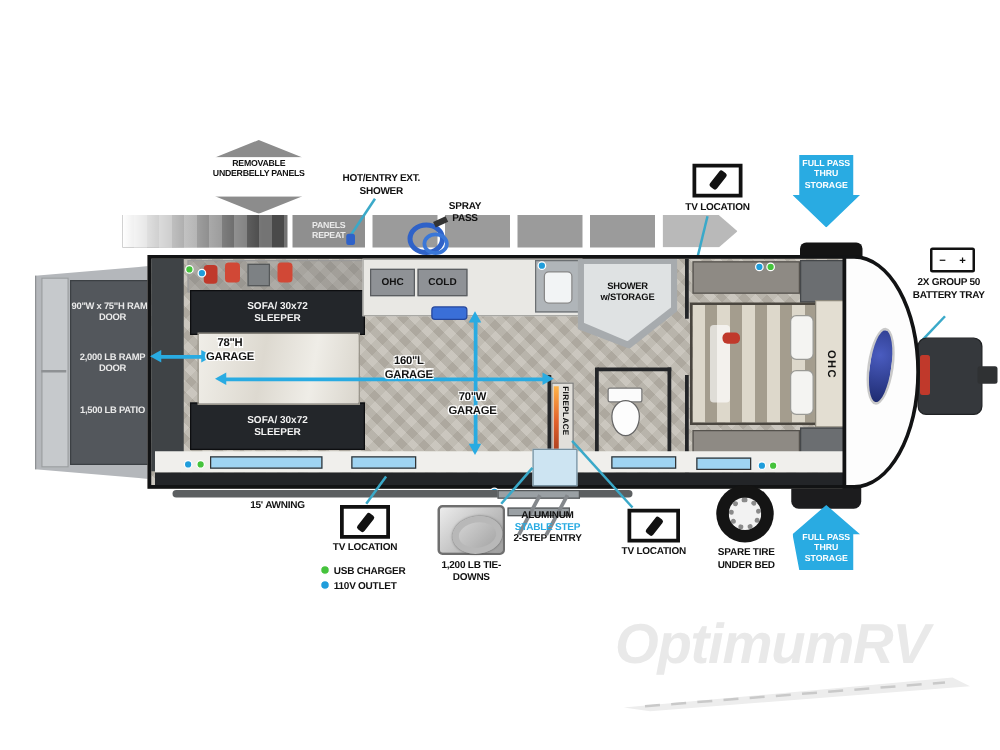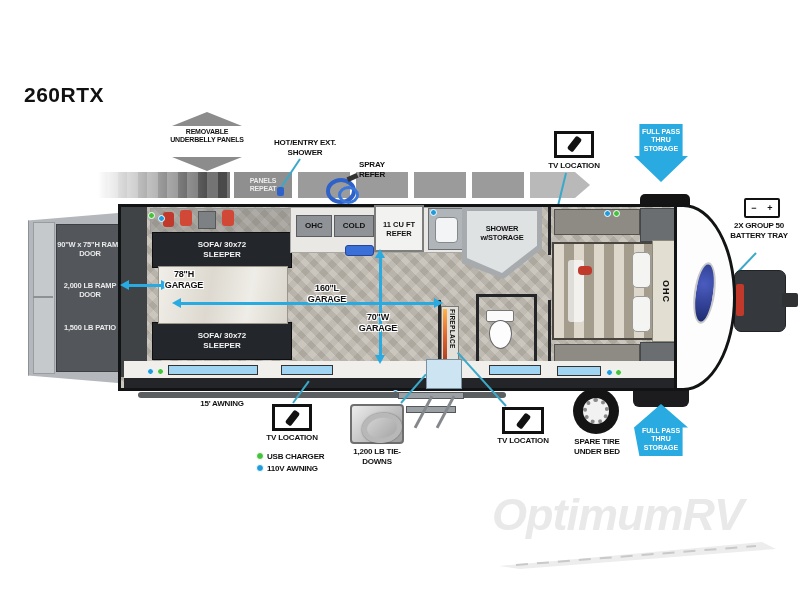--- a/index.html
+++ b/index.html
@@ -40,42 +40,41 @@
   .floor{background:#bdb8ae;
     background-image:repeating-linear-gradient(45deg,rgba(255,255,255,.14) 0 6px,rgba(0,0,0,.05) 6px 12px),
                      repeating-linear-gradient(-45deg,rgba(255,255,255,.08) 0 7px,rgba(0,0,0,.04) 7px 14px);}
   .vtext{writing-mode:vertical-rl;}
 </style>
 </head>
 <body>
 
 <div id="canvas">
 
-  <div class="lbl" style="left:24px;top:82px;font-size:21px;letter-spacing:.5px;font-weight:600;width:120px;text-align:left;">260RTX</div>
 
   <div class="tri-up" style="left:172px;top:112px;width:70px;height:14px;"></div>
   <div class="lbl" style="left:168px;top:128px;width:78px;font-size:7px;">REMOVABLE UNDERBELLY PANELS</div>
   <div class="tri-down" style="left:172px;top:157px;width:70px;height:14px;"></div>
 
   <div class="panelbox" style="left:98px;width:132px;background:repeating-linear-gradient(90deg,#4a4a4a 0 9px,#747474 9px 20px);"></div>
   <div class="abs" style="left:98px;top:172px;width:132px;height:26px;background:linear-gradient(90deg,#fff 0%,rgba(255,255,255,0) 85%);"></div>
   <div class="panelbox" style="left:234px;width:58px;background:#8f8f8f;">
     <div class="lbl wtext" style="left:3px;top:5px;width:52px;font-size:7px;color:#ebebeb;">PANELS REPEAT</div>
   </div>
   <div class="panelbox" style="left:298px;width:52px;"></div>
   <div class="panelbox" style="left:356px;width:52px;"></div>
   <div class="panelbox" style="left:414px;width:52px;"></div>
   <div class="panelbox" style="left:472px;width:52px;"></div>
   <div class="panelbox" style="left:530px;width:60px;background:#b9b9b9;clip-path:polygon(0 0,75% 0,100% 50%,75% 100%,0 100%);"></div>
 
   <div class="lbl" style="left:272px;top:138px;width:66px;">HOT/ENTRY EXT. SHOWER</div>
   <div class="leader" style="left:300px;top:158px;width:36px;transform:rotate(123.7deg);"></div>
   <div class="abs" style="left:277px;top:187px;width:7px;height:9px;background:#2f62c8;border-radius:2px;"></div>
 
-  <div class="lbl" style="left:349px;top:160px;width:46px;">SPRAY REFER</div>
+  <div class="lbl" style="left:349px;top:160px;width:46px;">SPRAY PASS</div>
   <div class="abs" style="left:326px;top:178px;width:22px;height:18px;border:4px solid #2f62c8;border-radius:50%;"></div>
   <div class="abs" style="left:338px;top:186px;width:15px;height:12px;border:3px solid #3a77d8;border-radius:50%;"></div>
   <div class="abs" style="left:347px;top:175px;width:11px;height:5px;background:#333;transform:rotate(-25deg);"></div>
 
   <div class="tvicon" style="left:554px;top:131px;width:40px;height:27px;">
     <div class="remote" style="left:14px;top:2px;"></div>
   </div>
   <div class="lbl" style="left:540px;top:161px;width:68px;">TV LOCATION</div>
   <div class="leader" style="left:566px;top:172px;width:80px;transform:rotate(103.7deg);"></div>
 
@@ -133,24 +132,20 @@
   <div class="abs" style="left:290px;top:207px;width:174px;height:44px;background:#e9e8e4;border:1px solid #a8a8a4;"></div>
   <div class="abs" style="left:296px;top:215px;width:34px;height:20px;background:#8f9296;border:1px solid #5b5e61;
               display:flex;align-items:center;justify-content:center;">
     <span style="font:bold 8px/1 'Liberation Sans',sans-serif;color:#111;">OHC</span>
   </div>
   <div class="abs" style="left:334px;top:215px;width:38px;height:20px;background:#8f9296;border:1px solid #5b5e61;
               display:flex;align-items:center;justify-content:center;">
     <span style="font:bold 8px/1 'Liberation Sans',sans-serif;color:#111;">COLD</span>
   </div>
   <div class="abs" style="left:345px;top:245px;width:27px;height:9px;background:#3a6fd8;border-radius:3px;border:1px solid #24459a;"></div>
-  <div class="abs" style="left:374px;top:205px;width:50px;height:47px;background:#f2f2f0;border:2px solid #7e7e7c;box-sizing:border-box;
-              display:flex;align-items:center;justify-content:center;">
-    <span style="font:bold 7.5px/1.2 'Liberation Sans',sans-serif;color:#111;text-align:center;width:40px;">11 CU FT REFER</span>
-  </div>
   <div class="abs" style="left:428px;top:208px;width:34px;height:40px;background:#b0b5b9;border:1px solid #6b6f72;">
     <div class="abs" style="left:6px;top:8px;width:21px;height:24px;background:#f2f4f5;border:1px solid #888;border-radius:4px;"></div>
   </div>
 
   <div class="abs" style="left:462px;top:207px;width:80px;height:72px;background:#a7abae;
               clip-path:polygon(0 0,100% 0,100% 58%,52% 100%,0 78%);"></div>
   <div class="abs" style="left:467px;top:211px;width:70px;height:62px;background:#dfe2e3;
               clip-path:polygon(0 0,100% 0,100% 56%,50% 100%,0 76%);"></div>
   <div class="lbl" style="left:466px;top:224px;width:72px;font-size:7.5px;">SHOWER w/STORAGE</div>
   <div class="wall" style="left:478px;top:294px;width:59px;height:3px;"></div>
@@ -227,29 +222,34 @@
 
   <div class="tvicon" style="left:272px;top:404px;width:40px;height:27px;">
     <div class="remote" style="left:14px;top:3px;"></div>
   </div>
   <div class="lbl" style="left:262px;top:433px;width:60px;">TV LOCATION</div>
   <div class="leader" style="left:293px;top:402px;width:27px;transform:rotate(-54deg);"></div>
 
   <div class="dot green" style="left:256px;top:452px;width:8px;height:8px;"></div>
   <div class="lbl" style="left:267px;top:452px;width:70px;text-align:left;">USB CHARGER</div>
   <div class="dot blue" style="left:256px;top:464px;width:8px;height:8px;"></div>
-  <div class="lbl" style="left:267px;top:464px;width:70px;text-align:left;">110V AWNING</div>
+  <div class="lbl" style="left:267px;top:464px;width:70px;text-align:left;">110V OUTLET</div>
 
   <div class="abs" style="left:350px;top:404px;width:54px;height:40px;background:linear-gradient(135deg,#ececec,#9d9d9d);
               border:2px solid #6f6f6f;border-radius:4px;box-sizing:border-box;">
     <div class="abs" style="left:10px;top:7px;width:30px;height:20px;border:5px solid #b8b8b8;border-radius:50%;transform:rotate(-8deg);box-shadow:0 0 2px #555;"></div>
   </div>
   <div class="lbl" style="left:346px;top:447px;width:62px;">1,200 LB TIE-DOWNS</div>
   <div class="leader" style="left:401px;top:402px;width:38px;transform:rotate(-49deg);"></div>
 
+  <div class="abs" style="left:400px;top:407px;width:76px;text-align:center;">
+    <div class="lbl" style="position:static;">ALUMINUM</div>
+    <div class="lbl" style="position:static;color:#29abe2;">STABLE STEP</div>
+    <div class="lbl" style="position:static;">2-STEP ENTRY</div>
+  </div>
 
   <div class="tvicon" style="left:502px;top:407px;width:42px;height:27px;">
     <div class="remote" style="left:15px;top:3px;"></div>
   </div>
   <div class="lbl" style="left:492px;top:436px;width:62px;">TV LOCATION</div>
   <div class="leader" style="left:506px;top:405px;width:72px;transform:rotate(-132.2deg);"></div>
 
   <div class="abs" style="left:573px;top:388px;width:46px;height:46px;background:#141414;border-radius:50%;">
     <div class="abs" style="left:10px;top:10px;width:26px;height:26px;background:#f2f2f2;border-radius:50%;border:4px dotted #8a8a8a;box-sizing:border-box;"></div>
   </div>

